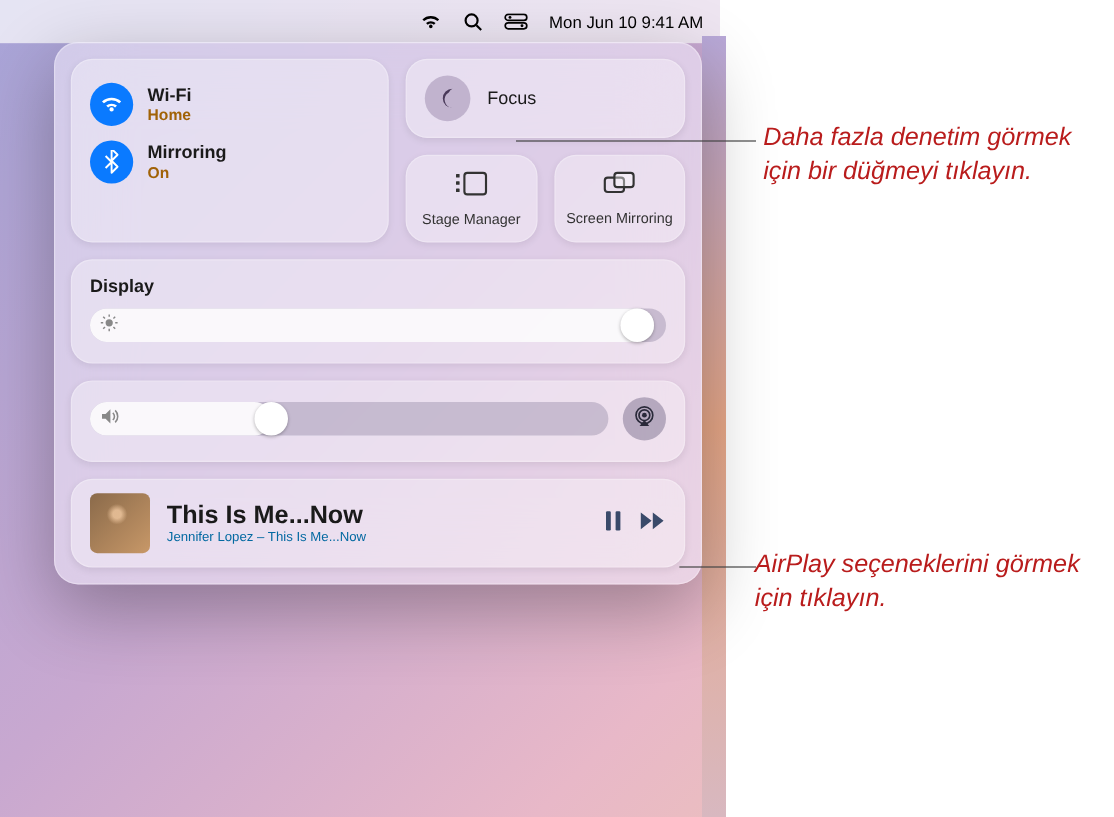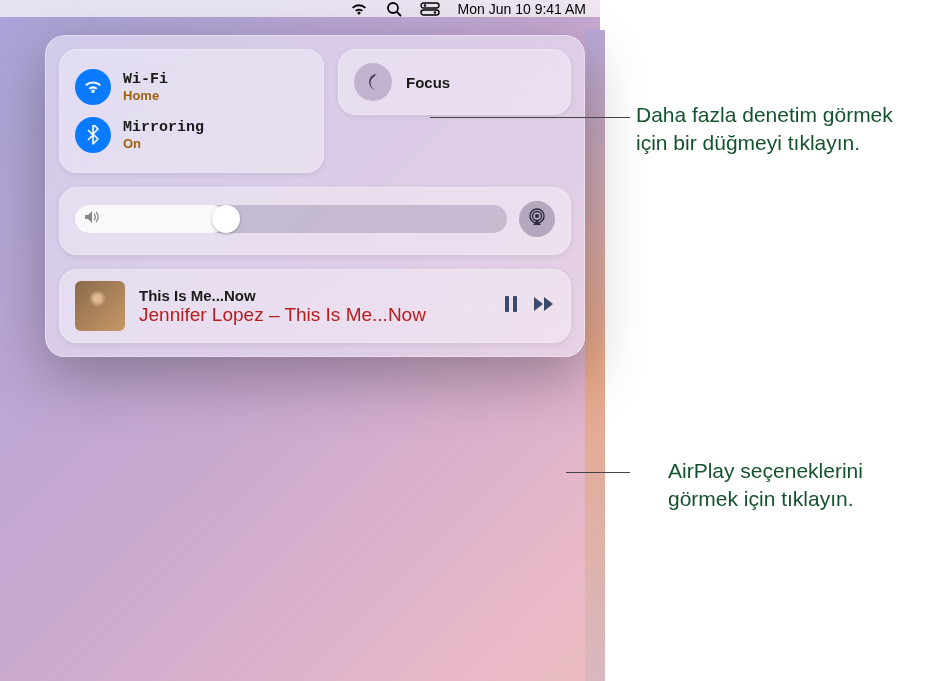--- a/index.html
+++ b/index.html
@@ -7,21 +7,21 @@
       width: 928px;
       height: 681px;
       font-family: -apple-system, BlinkMacSystemFont, "Helvetica Neue", sans-serif;
       background: linear-gradient(135deg, #a8a4d8 0%, #c8a8d0 40%, #e8b8c8 70%, #f0c8b0 100%);
       position: relative;
       overflow: hidden;
     }
     
     
     .menubar {
-      height: 17px;
+      height: 36px;
       background: rgba(255,255,255,0.7);
       display: flex;
       align-items: center;
       justify-content: flex-end;
       padding: 0 14px;
       gap: 18px;
       width: 600px;
     }
     .menubar-icon { display: flex; align-items: center; justify-content: center; }
     .menubar-time { font-size: 14px; font-weight: 500; color: #000; }
@@ -49,38 +49,38 @@
       box-shadow: inset 0 0 0 1px rgba(255,255,255,0.25), 0 2px 6px rgba(0,0,0,0.08);
     }
     .conn-item { display: flex; align-items: center; gap: 12px; padding: 6px 0; }
     .conn-icon {
       width: 36px; height: 36px; border-radius: 50%;
       background: #0a7aff;
       display: flex; align-items: center; justify-content: center;
       flex-shrink: 0;
     }
     .conn-text { display: flex; flex-direction: column; }
-    .conn-title { font-size: 15px; font-weight: 600; color: #1a1a1a; font-family: Liberation Mono, monospace; }
+    .conn-title { font-size: 15px; font-weight: 600; color: #1a1a1a; }
     .conn-sub { font-size: 13px; color: #a16207; font-weight: bold; }
     
     .right-col { flex: 1; display: flex; flex-direction: column; gap: 14px; }
     
     .focus-card {
       background: rgba(255,255,255,0.35);
       border-radius: 18px;
       padding: 14px 16px;
       display: flex; align-items: center; gap: 14px;
       box-shadow: inset 0 0 0 1px rgba(255,255,255,0.25), 0 2px 6px rgba(0,0,0,0.08);
     }
     .focus-icon {
       width: 38px; height: 38px; border-radius: 50%;
       background: rgba(120,100,140,0.35);
       display: flex; align-items: center; justify-content: center;
     }
-    .focus-title { font-size: 15px; font-weight: 700; color: #1a1a1a; }
+    .focus-title { font-size: 15px; font-weight: 400; color: #1a1a1a; }
     
     .small-row { display: flex; gap: 14px; flex: 1; }
     .small-card {
       flex: 1;
       background: rgba(255,255,255,0.35);
       border-radius: 18px;
       padding: 12px 6px;
       display: flex; flex-direction: column; align-items: center; justify-content: center; gap: 6px;
       box-shadow: inset 0 0 0 1px rgba(255,255,255,0.25), 0 2px 6px rgba(0,0,0,0.08);
     }
@@ -129,31 +129,32 @@
     .album-art {
       width: 50px; height: 50px; border-radius: 6px;
       background: linear-gradient(135deg, #8a6a4a, #c89868);
       position: relative; overflow: hidden; flex-shrink: 0;
     }
     .album-art::after {
       content: ''; position: absolute; inset: 0;
       background: radial-gradient(circle at 45% 35%, rgba(240,200,160,0.8) 8%, transparent 20%);
     }
     .np-text { flex: 1; min-width: 0; }
-    .np-title { font-size: 15px; font-weight: 600; color: #1a1a1a; white-space: nowrap; overflow: hidden; text-overflow: ellipsis; }
-    .np-artist { font-size: 19px; color: #b91c1c; white-space: nowrap; overflow: hidden; text-overflow: ellipsis; }
+    .np-title { font-size: 21px; font-weight: 600; color: #1a1a1a; white-space: nowrap; overflow: hidden; text-overflow: ellipsis; }
+    .np-artist { font-size: 11px; color: #0369a1; white-space: nowrap; overflow: hidden; text-overflow: ellipsis; }
     .np-controls { display: flex; gap: 14px; align-items: center; }
     
     
     .callout {
       position: absolute;
       font-size: 21px;
-      color: #14532d;
+      color: #b91c1c;
       line-height: 1.35;
       max-width: 290px;
+      font-style: italic;
     }
     .callout-line {
       position: absolute;
       height: 1px;
       background: #444;
     }
     
     
     .right-bg {
       position: absolute;
@@ -228,23 +229,70 @@
 
     <div class="right-col">
       <div class="focus-card">
         <div class="focus-icon">
           <svg width="20" height="20" viewBox="0 0 20 20">
               <path d="M14 2a8 8 0 100 16 7 7 0 01-3-13 8 8 0 013-3z" fill="#4a3a5a"></path>
             </svg>
         </div>
         <span class="focus-title">Focus</span>
       </div>
+      <div class="small-row">
+        <div class="small-card">
+          <span>
+            <svg width="30" height="24" viewBox="0 0 30 24">
+                <rect x="2" y="4" width="3" height="3" rx="0.5" fill="#333"></rect>
+                <rect x="2" y="10" width="3" height="3" rx="0.5" fill="#333"></rect>
+                <rect x="2" y="16" width="3" height="3" rx="0.5" fill="#333"></rect>
+                <rect x="9" y="3" width="18" height="18" rx="2.5" stroke="#333" stroke-width="1.8" fill="none"></rect>
+              </svg>
+          </span>
+          <span class="small-card-label">Stage Manager</span>
+        </div>
+        <div class="small-card">
+          <span>
+            <svg width="28" height="22" viewBox="0 0 28 22">
+                <rect x="2" y="6" width="16" height="12" rx="2.5" stroke="#333" stroke-width="1.8" fill="none"></rect>
+                <rect x="10" y="2" width="16" height="12" rx="2.5" stroke="#333" stroke-width="1.8" fill="rgba(255,255,255,0.4)"></rect>
+              </svg>
+          </span>
+          <span class="small-card-label">Screen Mirroring</span>
+        </div>
+      </div>
     </div>
   </div>
 
+  <div class="slider-card">
+    <div class="slider-title">Display</div>
+    <div class="slider-row">
+      <div class="slider-track">
+        <div class="slider-fill" style="width:98%">
+          <span>
+            <svg width="16" height="16" viewBox="0 0 16 16">
+                <circle cx="8" cy="8" r="3" fill="#888"></circle>
+                <g stroke="#888" stroke-width="1.2">
+                  <line x1="8" y1="1" x2="8" y2="3"></line>
+                  <line x1="8" y1="13" x2="8" y2="15"></line>
+                  <line x1="1" y1="8" x2="3" y2="8"></line>
+                  <line x1="13" y1="8" x2="15" y2="8"></line>
+                  <line x1="3" y1="3" x2="4.5" y2="4.5"></line>
+                  <line x1="11.5" y1="11.5" x2="13" y2="13"></line>
+                  <line x1="3" y1="13" x2="4.5" y2="11.5"></line>
+                  <line x1="11.5" y1="4.5" x2="13" y2="3"></line>
+                </g>
+              </svg>
+          </span>
+        </div>
+        <div class="slider-thumb" style="left:calc(98% - 28px)"></div>
+      </div>
+    </div>
+  </div>
 
   <div class="slider-card">
     <div class="slider-row">
       <div class="slider-track">
         <div class="slider-fill" style="width:35%">
           <span>
             <svg width="18" height="14" viewBox="0 0 18 14">
                 <path d="M2 5h3l4-4v12l-4-4H2z" fill="#888"></path>
                 <path d="M11 4a4 4 0 010 6M13 2a7 7 0 010 10" stroke="#888" stroke-width="1.3" fill="none"></path>
               </svg>
@@ -285,13 +333,13 @@
       </span>
     </div>
   </div>
 
 </div>
 
 <div class="callout-line" style="top:117px; left:430px; width:200px;"></div>
 <div class="callout" style="top:101px; left:636px;">Daha fazla denetim görmek için bir düğmeyi tıklayın.</div>
 
 <div class="callout-line" style="top:472px; left:566px; width:64px;"></div>
-<div class="callout" style="top:457px; left:668px;">AirPlay seçeneklerini görmek için tıklayın.</div>
+<div class="callout" style="top:457px; left:629px;">AirPlay seçeneklerini görmek için tıklayın.</div>
 
 </body></html>

